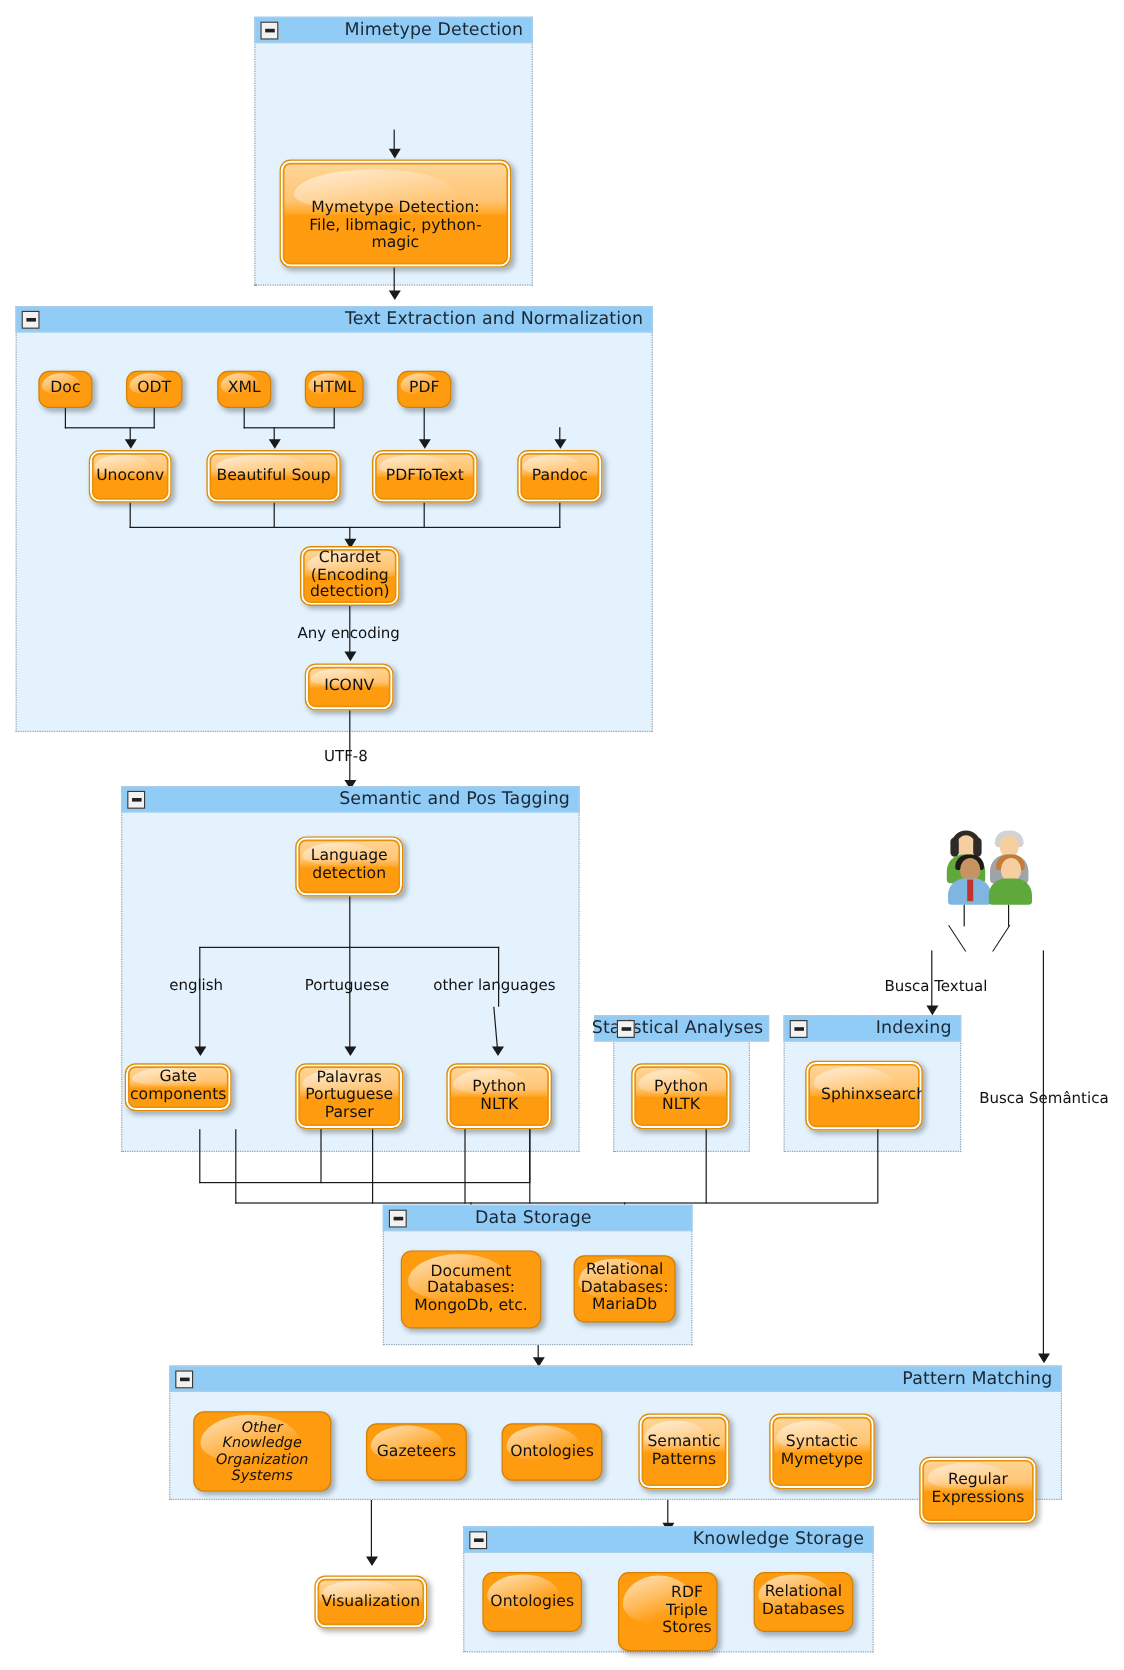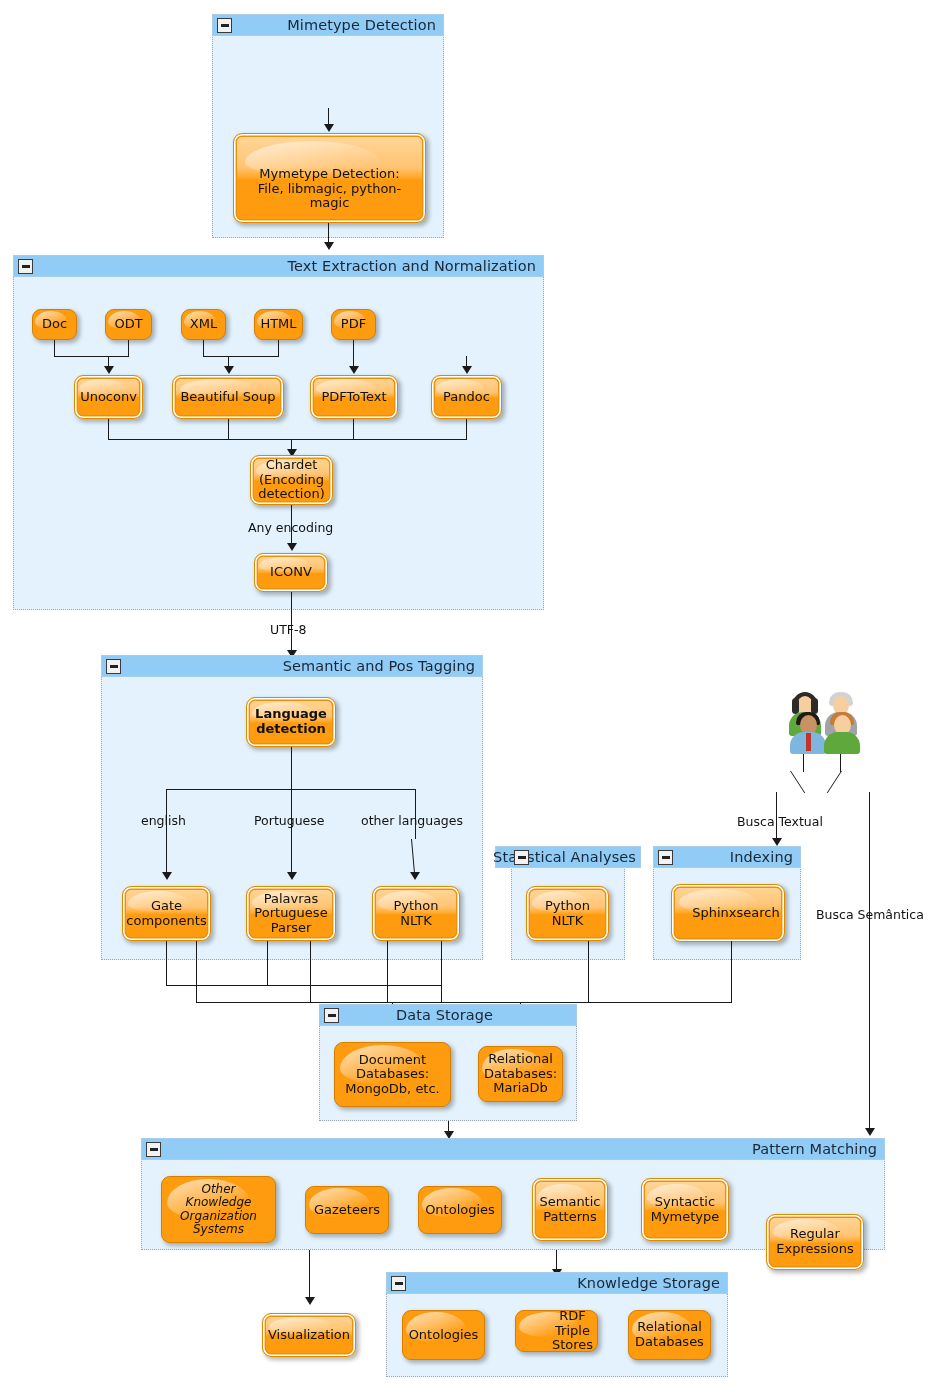--- a/index.html
+++ b/index.html
@@ -229,42 +229,42 @@
   <div class="elabel" style="left:270px;top:622px;">UTF-8</div>
 
   <div class="pkg" style="left:101px;top:655px;width:382px;height:305px;"></div>
   <div class="pkg-hdr" style="left:101px;top:655px;width:382px;">
     <span class="mini">
         <i></i>
       </span>
     <span>Semantic and Pos Tagging</span>
   </div>
 
-  <div class="node comp" style="left:246px;top:697px;width:90px;height:50px;font-weight:bold;">
+  <div class="node comp" style="left:246px;top:697px;width:90px;height:50px;">
     <span class="lbl" style="white-space:pre-line;">Language
 detection</span>
   </div>
 
   <div class="ln lnv" style="left:291px;top:747px;height:43px;"></div>
   <div class="ln lnh" style="left:166px;top:789px;width:250px;"></div>
   <div class="ln lnv" style="left:166px;top:789px;height:86px;"></div>
   <div class="ln lnv" style="left:291px;top:789px;height:86px;"></div>
   <div class="ln lnv" style="left:415px;top:789px;height:50px;"></div>
 
   <div class="ln" style="left:411px;top:839px;width:1.3px;height:38px;transform:skewX(5deg);transform-origin:top;"></div>
 
   <div class="arw" style="left:162px;top:872px;"></div>
   <div class="arw" style="left:287px;top:872px;"></div>
   <div class="arw" style="left:410px;top:872px;"></div>
 
   <div class="elabel" style="left:141px;top:813px;">english</div>
   <div class="elabel" style="left:254px;top:813px;">Portuguese</div>
   <div class="elabel" style="left:361px;top:813px;">other languages</div>
 
-  <div class="node comp" style="left:122px;top:886px;width:89px;height:55px;">
+  <div class="node comp" style="left:104px;top:886px;width:89px;height:40px;">
     <span class="lbl" style="white-space:pre-line;">Gate
 components</span>
   </div>
   <div class="node comp" style="left:246px;top:886px;width:90px;height:55px;">
     <span class="lbl" style="white-space:pre-line;">Palavras
 Portuguese
 Parser</span>
   </div>
   <div class="node comp" style="left:372px;top:886px;width:88px;height:55px;">
     <span class="lbl" style="white-space:pre-line;">Python
@@ -285,21 +285,21 @@
   </div>
 
   <div class="pkg" style="left:653px;top:846px;width:148px;height:114px;"></div>
   <div class="pkg-hdr" style="left:653px;top:846px;width:148px;">
     <span class="mini">
         <i></i>
       </span>
     <span>Indexing</span>
   </div>
 
-  <div class="node comp" style="left:671px;top:884px;width:114px;height:58px;padding-left:16px;">
+  <div class="node comp" style="left:671px;top:884px;width:98px;height:58px;padding-left:16px;">
     <span class="lbl">Sphinxsearch</span>
   </div>
 
   <div class="actors" style="left:788px;top:692px;width:72px;height:62px;">
 
     <div class="person" style="left:0px;top:0px;width:34px;height:44px;">
       <div class="hair" style="left:5px;top:0px;width:24px;height:19px;background:#2F2A26;border-radius:12px 12px 5px 5px;"></div>
       <div class="head" style="left:9px;top:4px;width:16px;height:19px;background:#F6CFA0;"></div>
       <div class="hair" style="left:4px;top:6px;width:7px;height:16px;background:#2F2A26;border-radius:4px;"></div>
       <div class="hair" style="left:23px;top:6px;width:7px;height:16px;background:#2F2A26;border-radius:4px;"></div>
@@ -426,21 +426,21 @@
   <div class="pkg-hdr" style="left:386px;top:1272px;width:342px;">
     <span class="mini">
         <i></i>
       </span>
     <span>Knowledge Storage</span>
   </div>
 
   <div class="node" style="left:402px;top:1310px;width:83px;height:50px;">
     <span class="lbl">Ontologies</span>
   </div>
-  <div class="node" style="left:515px;top:1310px;width:83px;height:42px;padding-left:32px;">
+  <div class="node" style="left:515px;top:1310px;width:83px;height:66px;padding-left:32px;">
     <span class="lbl" style="white-space:pre-line;">RDF
 Triple
 Stores</span>
   </div>
   <div class="node" style="left:628px;top:1310px;width:83px;height:50px;">
     <span class="lbl" style="white-space:pre-line;">Relational
 Databases</span>
   </div>
 
 </div>

